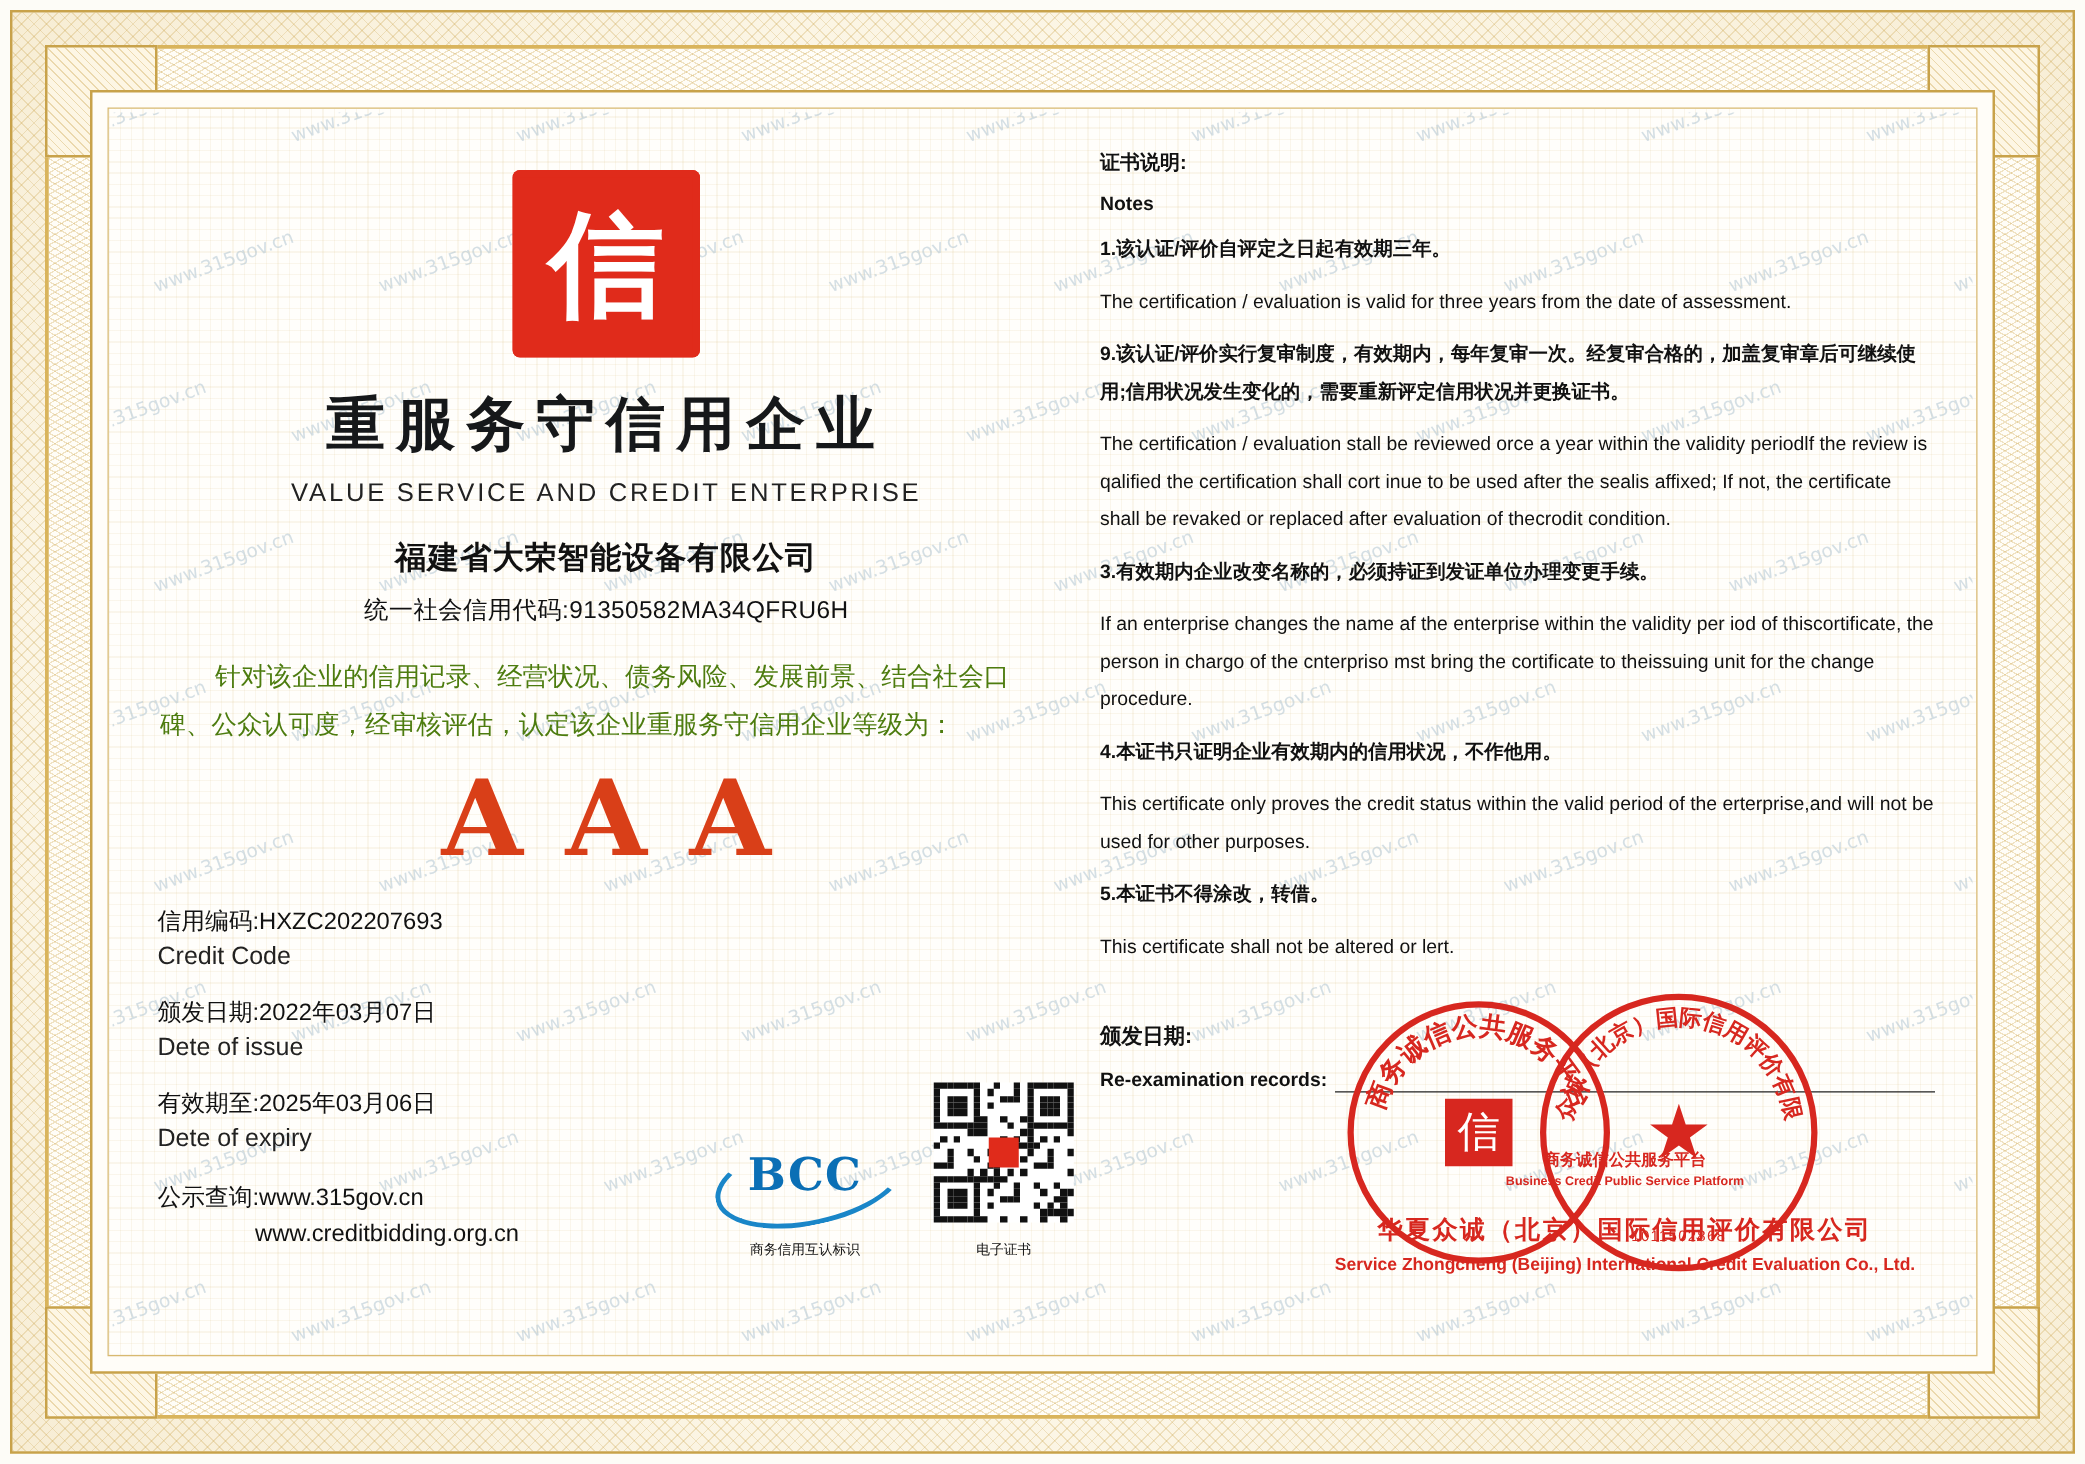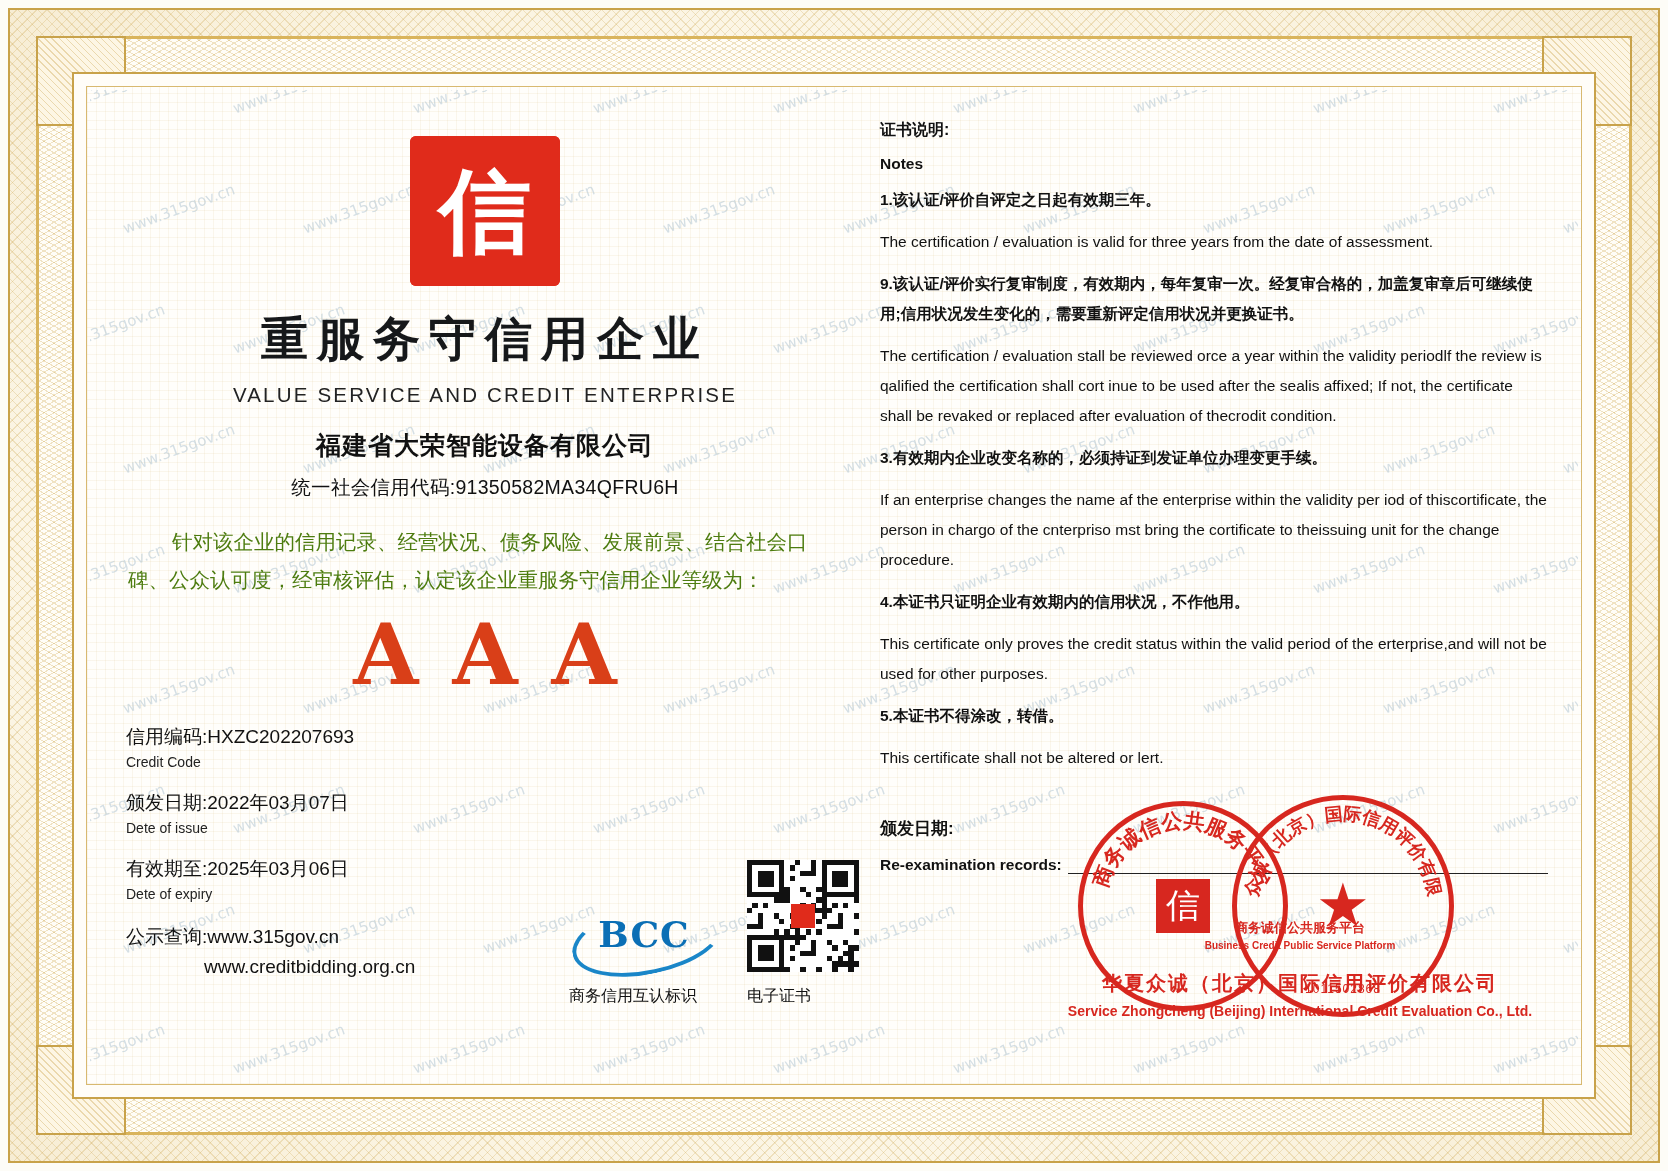--- a/index.html
+++ b/index.html
@@ -107,42 +107,42 @@
   .paragraph{
     font-size:20.5px;line-height:38px;color:#4d7c0f;margin-top:22px;padding:0 8px 0 8px;
     text-indent:44px;
   }
   .grade{
     text-align:center;color:#d93f18;font-family:"DejaVu Serif",serif;
     font-size:84px;letter-spacing:34px;font-weight:bold;margin-top:6px;text-indent:34px;
   }
   .field{margin-top:20px;padding-left:6px;}
   .field .cn{font-size:19px;color:#111;}
-  .field .en{font-size:14px;color:#222;margin-top:4px;}
+  .field .en{font-size:20px;color:#222;margin-top:4px;}
   .query{margin-top:22px;padding-left:6px;font-size:19px;color:#111;}
   .query .sub{margin-left:78px;margin-top:6px;}
 
   .badges{
     position:absolute;left:479px;bottom:74px;display:flex;align-items:flex-end;gap:28px;
   }
   .bcc{width:150px;text-align:center;}
   .bcc-mark{
     width:150px;height:76px;position:relative;
   }
   .bcc-text{
     position:absolute;inset:0;display:flex;align-items:center;justify-content:center;
     color:#0b6fb5;font-size:36px;font-weight:bold;letter-spacing:1px;font-family:"DejaVu Serif",serif;
   }
   .bcc-swoosh{
     position:absolute;left:2px;top:8px;width:146px;height:62px;
     border:4px solid #1a86c8;border-radius:50%;
     border-right-color:transparent;border-top-color:transparent;
     transform:rotate(-12deg);
   }
-  .badge-cap{font-size:16px;color:#111;margin-top:14px;text-align:left;}
+  .badge-cap{font-size:11px;color:#111;margin-top:14px;text-align:center;}
   .qr{width:112px;}
   .qr-img{width:112px;height:112px;background:#fff;position:relative;}
   
   .notes-title{font-size:16px;font-weight:bold;color:#111;}
   .notes-sub{font-size:15.5px;font-weight:bold;color:#111;margin-top:14px;}
   .note{font-size:15.5px;color:#111;line-height:30px;margin-top:12px;}
   .note.cn{font-weight:bold;}
   .reexam{margin-top:44px;}
   .reexam .cn{font-size:17px;font-weight:bold;color:#111;}
   .reexam .en{font-size:15.5px;font-weight:bold;color:#111;margin-top:16px;display:flex;align-items:flex-end;gap:6px;}

